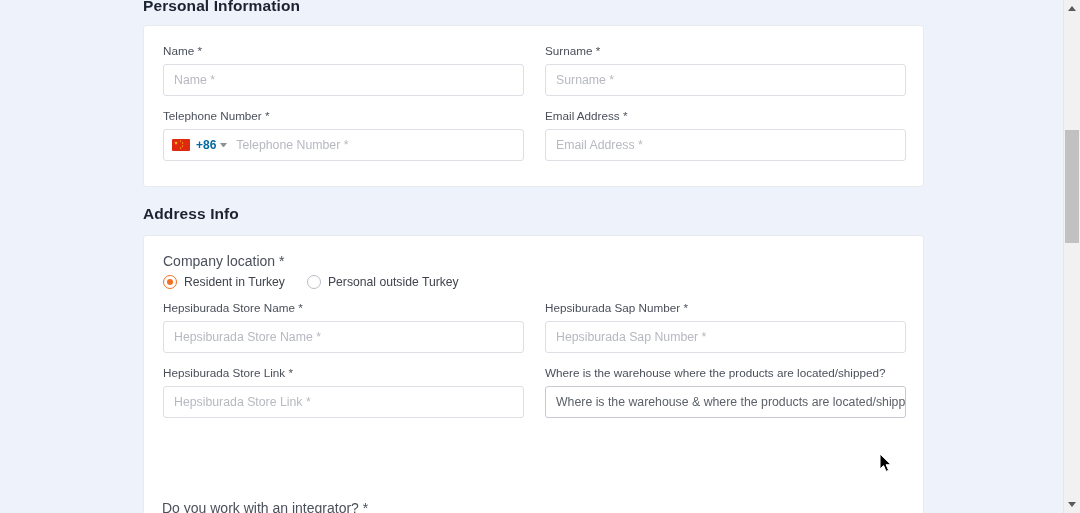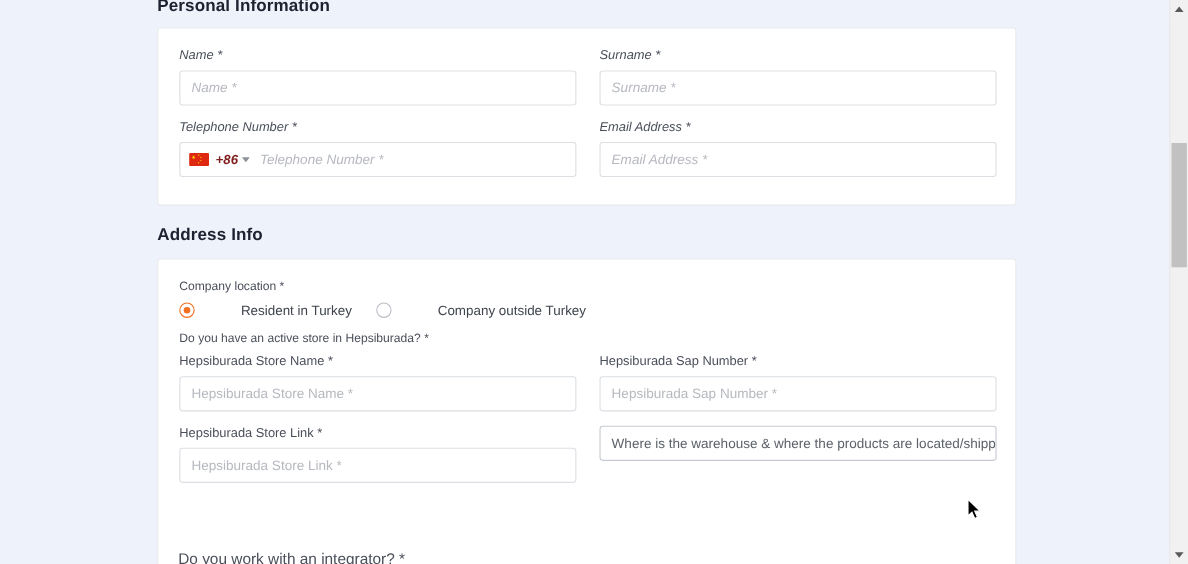--- a/index.html
+++ b/index.html
@@ -49,21 +49,21 @@
 
   
   .card {
     position: absolute;
     left: 143px;
     width: 781px;
     background: #ffffff;
     border: 1px solid #e8eaee;
     border-radius: 3px;
   }
-  #card-personal { top: 25px;  height: 162px; font-style: italic; }
+  #card-personal { top: 25px;  height: 162px; }
   #card-company  { top: 235px; height: 320px; }
 
   
   .grid {
     position: relative;
     padding: 18px 19px 0 19px;
   }
   .row {
     display: flex;
     gap: 21px;
@@ -122,52 +122,51 @@
     clip-path: polygon(50% 0%, 61% 35%, 98% 35%, 68% 57%, 79% 91%, 50% 70%, 21% 91%, 32% 57%, 2% 35%, 39% 35%);
   }
   .flag .s1 { left: 7.5px; top: 1px; }
   .flag .s2 { left: 9.5px; top: 3px; }
   .flag .s3 { left: 9.5px; top: 6px; }
   .flag .s4 { left: 7.5px; top: 8px; }
 
   .dial-code {
     font-size: 12px;
     font-weight: bold;
-    color: #7f1d1d;
+    color: #0369a1;
     margin-right: 4px;
   }
   .caret-down {
     width: 0; height: 0;
     border-left: 3.5px solid transparent;
     border-right: 3.5px solid transparent;
     border-top: 4px solid #8d9198;
     margin-right: 9px;
     flex: 0 0 7px;
   }
   .phone-ph { color: #b6b9bf; font-size: 12.3px; }
 
   
   .radio-label {
-    font-size: 11px;
+    font-size: 14px;
     color: #4a4f5a;
     margin-bottom: 7px;
     line-height: 14px;
     white-space: nowrap;
   }
   .radio-row {
     display: flex;
     align-items: center;
     margin-bottom: 12px;
   }
   .radio-item {
     display: flex;
     align-items: flex-end;
     margin-right: 22px;
     white-space: nowrap;
-    gap: 35px;
   }
   .radio-item .dot {
     width: 14px; height: 14px;
     border-radius: 50%;
     border: 1.6px solid #b9bdc4;
     background: #fff;
     margin-right: 7px;
     position: relative;
     flex: 0 0 14px;
   }
@@ -308,27 +307,26 @@
 
         <div class="radio-block first">
           <div class="radio-label">Company location *</div>
           <div class="radio-row">
             <div class="radio-item selected">
               <span class="dot"></span>
               <span class="rtext">Resident in Turkey</span>
             </div>
             <div class="radio-item">
               <span class="dot"></span>
-              <span class="rtext">Company outside Turkey</span>
+              <span class="rtext">Personal outside Turkey</span>
             </div>
           </div>
         </div>
 
         <div class="radio-block">
-          <div class="radio-label">Do you have an active store in Hepsiburada? *</div>
         </div>
 
         <div class="grid" style="padding-top:0">
 
           <div class="row">
             <div class="col">
               <div class="field-label">Hepsiburada Store Name *</div>
               <div class="input">Hepsiburada Store Name *</div>
             </div>
             <div class="col">
@@ -336,20 +334,21 @@
               <div class="input">Hepsiburada Sap Number *</div>
             </div>
           </div>
 
           <div class="row">
             <div class="col">
               <div class="field-label">Hepsiburada Store Link *</div>
               <div class="input">Hepsiburada Store Link *</div>
             </div>
             <div class="col">
+              <div class="field-label">Where is the warehouse where the products are located/shipped?</div>
               <div class="input active">Where is the warehouse &amp; where the products are located/shipped?</div>
             </div>
           </div>
 
         </div>
       </div>
 
       <div class="bottom-cut">Do you work with an integrator? *</div>
 
     </div>

